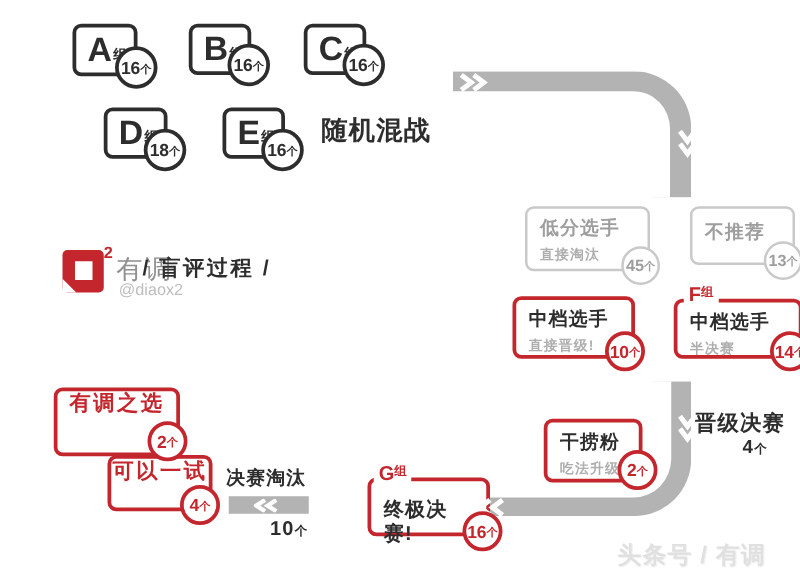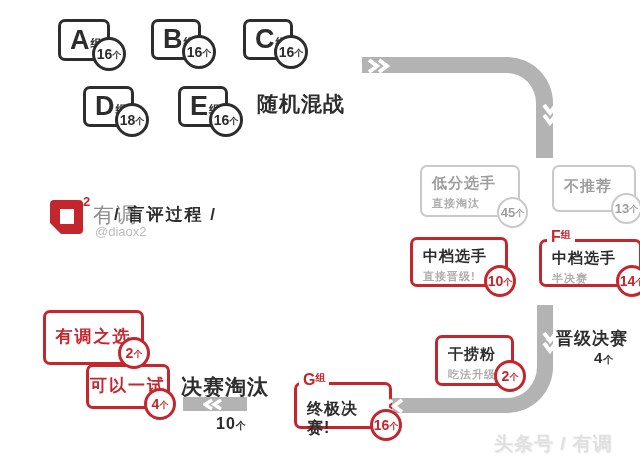--- a/index.html
+++ b/index.html
@@ -24,21 +24,21 @@
   .badge.b-gray{width:31px;height:31px;border:2px solid var(--light-border);color:var(--gray-text);font-size:13px;}
   .badge.b-red{width:32px;height:32px;border:3px solid var(--red);color:var(--red);font-size:14px;}
 
   
   .node{position:absolute;background:#fff;border-radius:7px;box-sizing:border-box;padding:7px 10px;margin-left:36px;}
   .node.n-gray{border:2px solid var(--light-border);}
   .node.n-red{border:3px solid var(--red);}
   .node .title{font-size:15px;font-weight:bold;color:var(--dark);letter-spacing:1px;line-height:1.2;}
   .node.n-gray .title{color:var(--gray-text);}
   .node .subtitle{font-size:11px;font-weight:bold;color:var(--gray-sub);letter-spacing:1px;margin-top:4px;}
-  .node.center{display:flex;align-items:center;justify-content:center;padding:0;}
+  .node.center{display:flex;justify-content:center;padding:0;}
   .node.center .title{font-size:17px;color:var(--red);letter-spacing:2px;}
   .tag{position:absolute;top:-13px;left:5px;background:#fff;padding:0 4px;color:var(--red);
        font-weight:bold;font-size:16px;line-height:1;display:flex;}
   .tag .tag-suf{font-size:10px;margin-top:1px;}
 
   
   .pipe-top{position:absolute;left:362px;top:57px;width:191px;height:101px;box-sizing:border-box;
             border-top:16px solid var(--pipe);border-right:17px solid var(--pipe);
             border-top-right-radius:46px;}
   .pipe-bottom{position:absolute;left:368px;top:305px;width:185px;height:108px;box-sizing:border-box;
@@ -205,21 +205,21 @@
       <span>G</span>
         <span class="tag-suf">组</span>
     </div>
     <div class="title" style="font-size:16px;margin-top:7px">终极决赛!</div>
     <div class="badge b-red" style="right:-13px;bottom:-15px">
       <span>16</span>
         <span class="unit">个</span>
     </div>
   </div>
 
-  <div class="flowlabel" style="left:181px;top:373px;font-size:21px">决赛淘汰</div>
+  <div class="flowlabel" style="left:181px;top:373px;font-size:15px">决赛淘汰</div>
   <div class="minibar"></div>
   <div class="chev" style="left:203px;top:399px">
     <svg width="22" height="11" viewBox="0 0 22 11">
         <path d="M9 1 L2 5.5 L9 10" fill="none" stroke="#fff" stroke-width="3.4"></path>
         <path d="M18 1 L11 5.5 L18 10" fill="none" stroke="#fff" stroke-width="3.4"></path>
       </svg>
   </div>
   <div class="flowlabel" style="left:216px;top:415px;font-size:16px">
     <span>10</span><span style="font-size:10px">个</span>
   </div>

